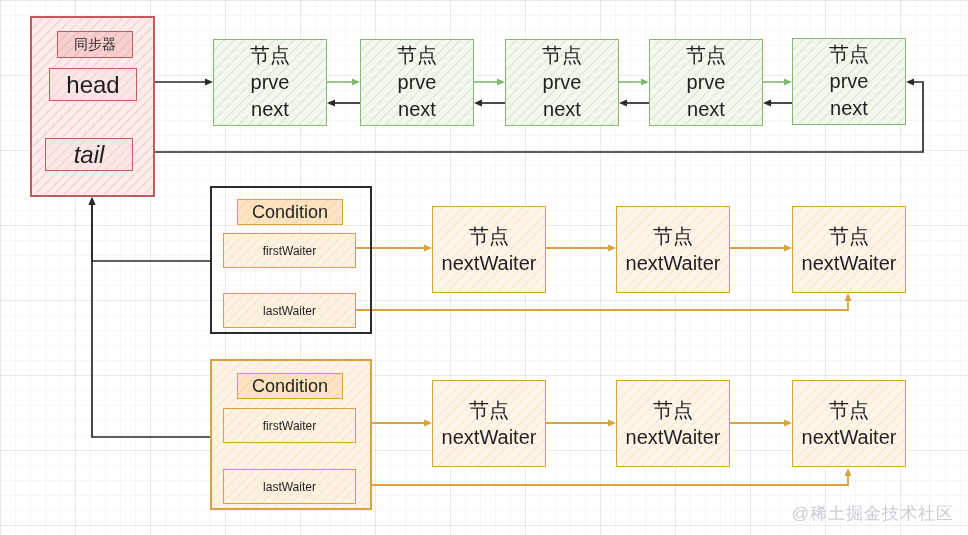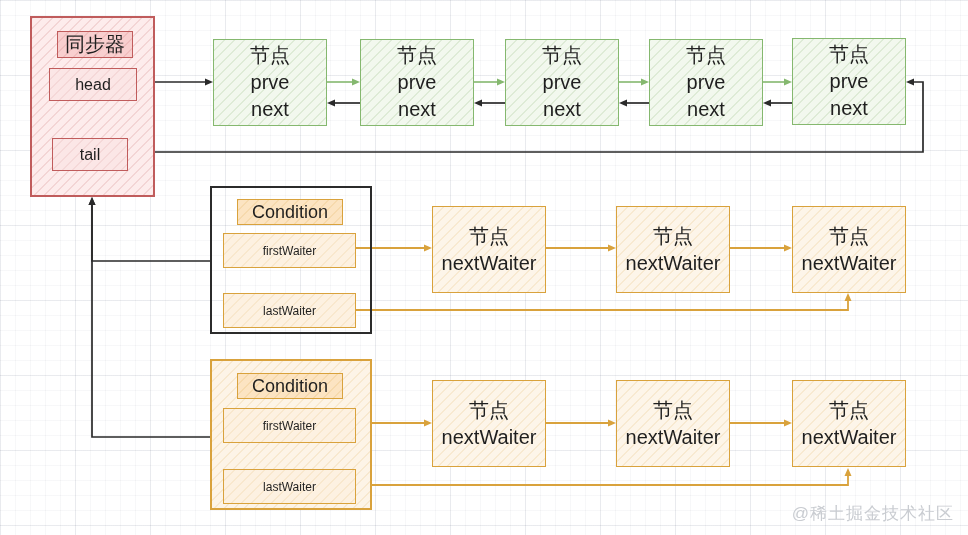--- a/index.html
+++ b/index.html
@@ -24,28 +24,28 @@
   .sync-outer{
     border:2px solid #c05c5c;
     background-color:#fdecec;
     background-image:repeating-linear-gradient(135deg, rgba(192,92,92,0.16) 0px, rgba(192,92,92,0.16) 1.4px, transparent 1.4px, transparent 7px);
   }
   .sync-title{
     border:1.6px solid #c05c5c;
     background-color:#f8cfcf;
     background-image:repeating-linear-gradient(135deg, rgba(192,92,92,0.15) 0px, rgba(192,92,92,0.15) 1.4px, transparent 1.4px, transparent 7px);
     display:flex;align-items:center;justify-content:center;
-    font-size:20px;
+    font-size:14px;
   }
   .pink-field{
     border:1.6px solid #c05c5c;
     background-color:#fbe6e6;
     background-image:repeating-linear-gradient(135deg, rgba(192,92,92,0.10) 0px, rgba(192,92,92,0.10) 1.4px, transparent 1.4px, transparent 7px);
     display:flex;align-items:center;justify-content:center;
-    font-size:16px;
+    font-size:24px;
   }
 
   
   .gnode{
     width:114px;height:87px;
     border:1.8px solid #85b86f;
     background-color:#f2f8ee;
     background-image:repeating-linear-gradient(135deg, rgba(122,170,96,0.17) 0px, rgba(122,170,96,0.17) 1.4px, transparent 1.4px, transparent 7px);
     display:flex;flex-direction:column;align-items:center;justify-content:center;
     font-size:20px;line-height:27px;text-align:center;
@@ -130,21 +130,21 @@
 
     <path d="M354,423 L425,423" stroke="#d9a23c" stroke-width="1.8" fill="none" marker-end="url(#ar-orange)"></path>
     <path d="M546,423 L609,423" stroke="#d9a23c" stroke-width="1.8" fill="none" marker-end="url(#ar-orange)"></path>
     <path d="M730,423 L785,423" stroke="#d9a23c" stroke-width="1.8" fill="none" marker-end="url(#ar-orange)"></path>
     <path d="M354,485 L848,485 L848,475" stroke="#d9a23c" stroke-width="1.8" fill="none" marker-end="url(#ar-orange)"></path>
   </svg>
 
   <div class="abs sync-outer" style="left:30px;top:16px;width:125px;height:181px;">
     <div class="abs sync-title" style="left:25px;top:13px;width:76px;height:27px;">同步器</div>
     <div class="abs pink-field" style="left:17px;top:50px;width:88px;height:33px;">head</div>
-    <div class="abs pink-field" style="left:20px;top:120px;width:76px;height:33px;">tail</div>
+    <div class="abs pink-field" style="left:13px;top:120px;width:88px;height:33px;font-style:italic;">tail</div>
   </div>
 
   <div class="abs gnode" style="left:213px;top:39px;">
     <div>节点</div>
     <div>prve</div>
     <div>next</div>
   </div>
   <div class="abs gnode" style="left:360px;top:39px;">
     <div>节点</div>
     <div>prve</div>

